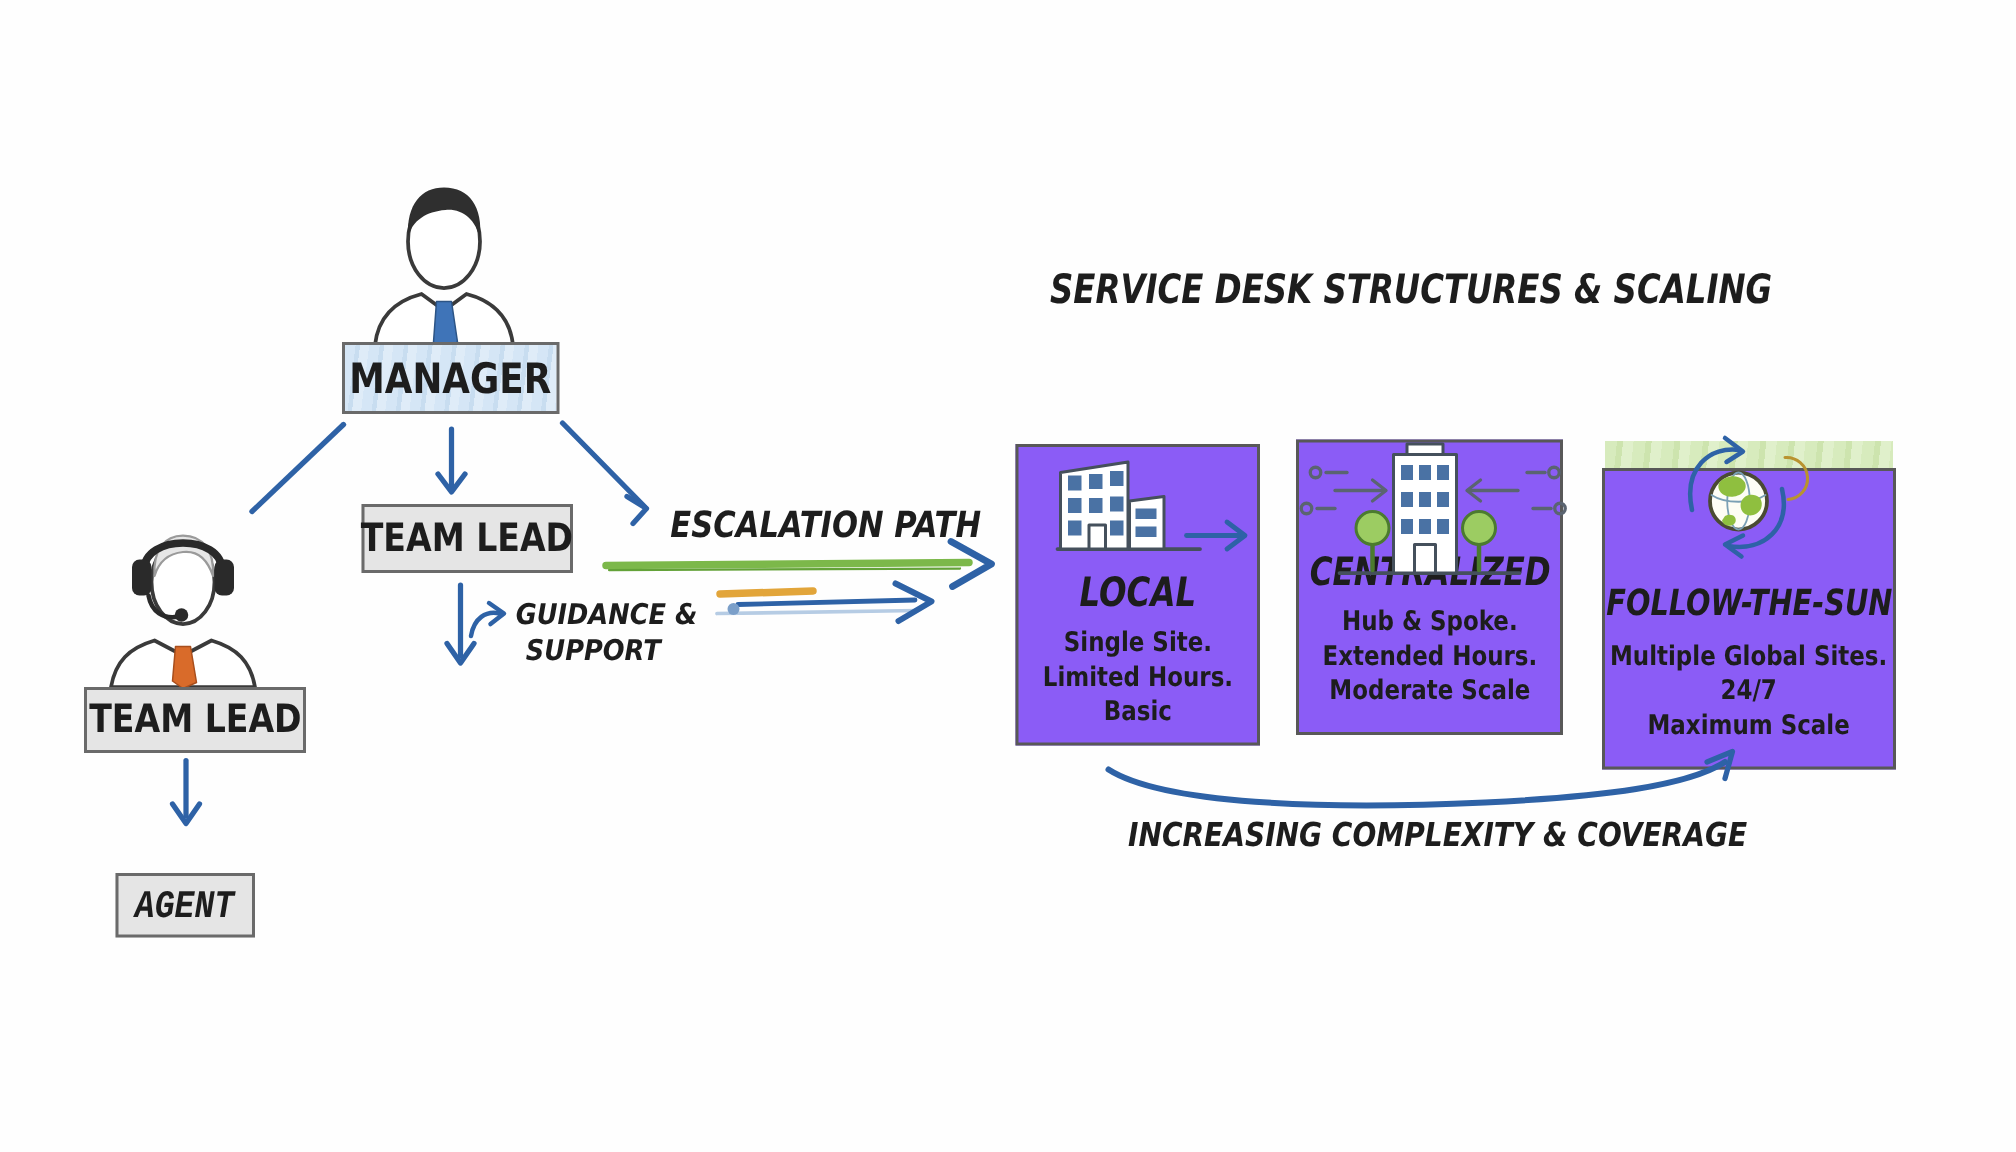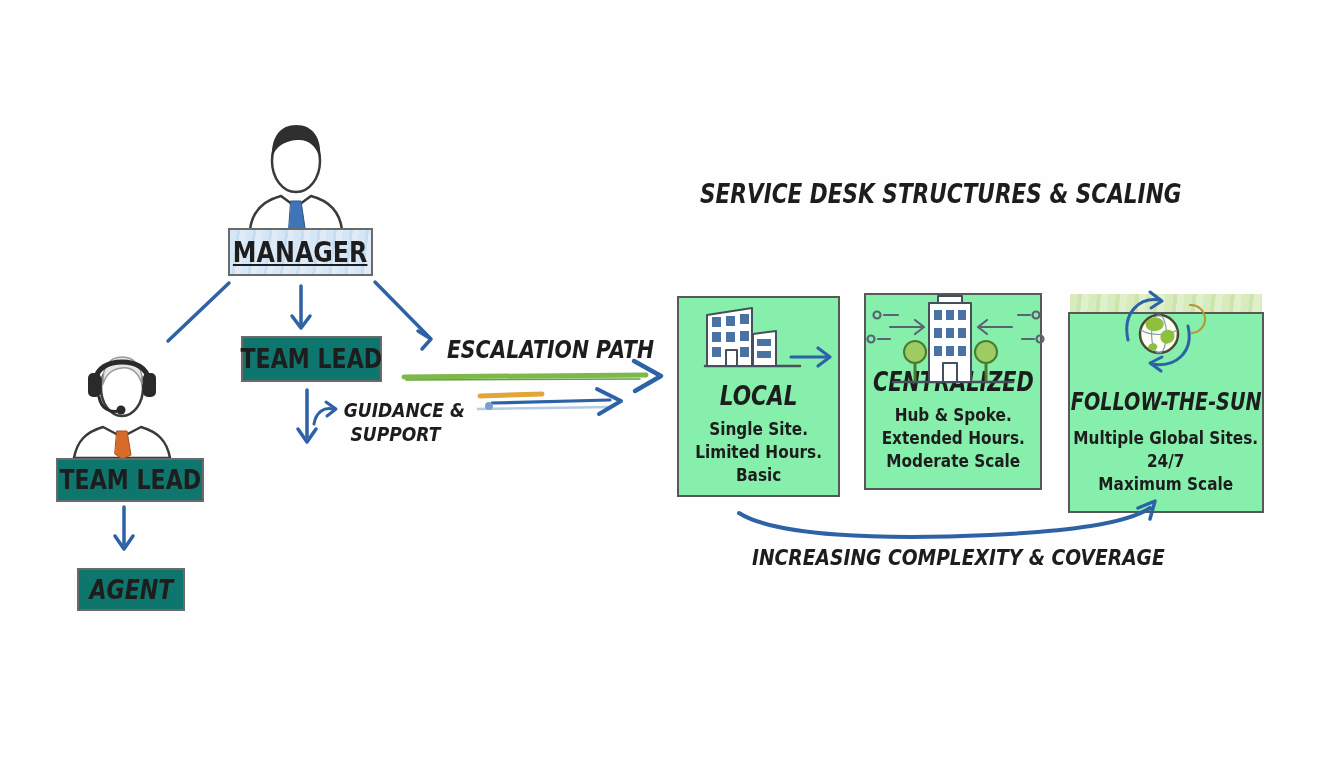--- a/index.html
+++ b/index.html
@@ -1,37 +1,37 @@
 <!DOCTYPE html>
 <html><head>
 <meta charset="utf-8">
 <style>
   html,body{margin:0;padding:0;background:#fff;}
   #canvas{position:relative;width:1344px;height:768px;background:#fefefe;overflow:hidden;
           font-family:"DejaVu Sans",sans-serif;color:#1d1d1d;}
   svg.layer{position:absolute;left:0;top:0;pointer-events:none;}
   #under{z-index:1;} #over{z-index:3;}
   .obox{position:absolute;z-index:2;display:flex;align-items:center;justify-content:center;
-        background:#0f766e;border:2px solid #6a6a6a;box-sizing:border-box;}
+        background:#e5e5e5;border:2px solid #6a6a6a;box-sizing:border-box;}
   .obox .lbl{font-weight:bold;white-space:nowrap;transform:scaleX(.85);}
   #manager-box{left:228px;top:228px;width:145px;height:48px;
-      background:repeating-linear-gradient(97deg,#d5e6f6 0 7px,#c8ddf0 7px 10px,#dfecf8 10px 16px);text-decoration:underline;}
+      background:repeating-linear-gradient(97deg,#d5e6f6 0 7px,#c8ddf0 7px 10px,#dfecf8 10px 16px);}
   #manager-box .lbl{font-size:28px;}
   #teamlead-mid-box{left:241px;top:336px;width:141px;height:46px;}
   #teamlead-mid-box .lbl{font-size:26px;}
   #teamlead-left-box{left:56px;top:458px;width:148px;height:44px;}
   #teamlead-left-box .lbl{font-size:26px;}
-  #agent-box{left:77px;top:568px;width:108px;height:43px;}
+  #agent-box{left:77px;top:582px;width:93px;height:43px;font-family:Liberation Mono, monospace;}
   #agent-box .lbl{font-size:26px;font-style:italic;}
   .floating{position:absolute;z-index:2;font-weight:bold;font-style:italic;text-align:center;white-space:nowrap;}
   #title{left:650px;top:178px;width:500px;font-size:27px;transform:scaleX(.8);}
   #escalation-label{left:430px;top:336px;width:225px;font-size:24px;transform:scaleX(.85);}
   #guidance-label{left:338px;top:398px;width:115px;font-size:19px;line-height:24px;transform:scaleX(.9);}
   #bottom-label{left:722px;top:545px;width:400px;font-size:22px;transform:scaleX(.85);}
-  .sbox{position:absolute;z-index:2;background:#86efac;border:2px solid #585858;box-sizing:border-box;
+  .sbox{position:absolute;z-index:2;background:#8b5cf6;border:2px solid #585858;box-sizing:border-box;
         display:flex;flex-direction:column;align-items:center;}
   #local-box{left:677px;top:296px;width:163px;height:201px;padding-top:82px;}
   #centralized-box{left:864px;top:293px;width:178px;height:197px;padding-top:72px;}
   #follow-box{left:1068px;top:292px;width:196px;height:201px;padding-top:74px;margin-top:20px;}
   .shead{font-weight:bold;font-style:italic;white-space:nowrap;transform:scaleX(.8);}
   #local-box .shead{font-size:27px;}
   #centralized-box .shead{font-size:26px;}
   #follow-box .shead{font-size:24px;}
   .slines{margin-top:6px;text-align:center;font-weight:bold;font-size:18px;line-height:23px;
           white-space:nowrap;transform:scaleX(.85);}

